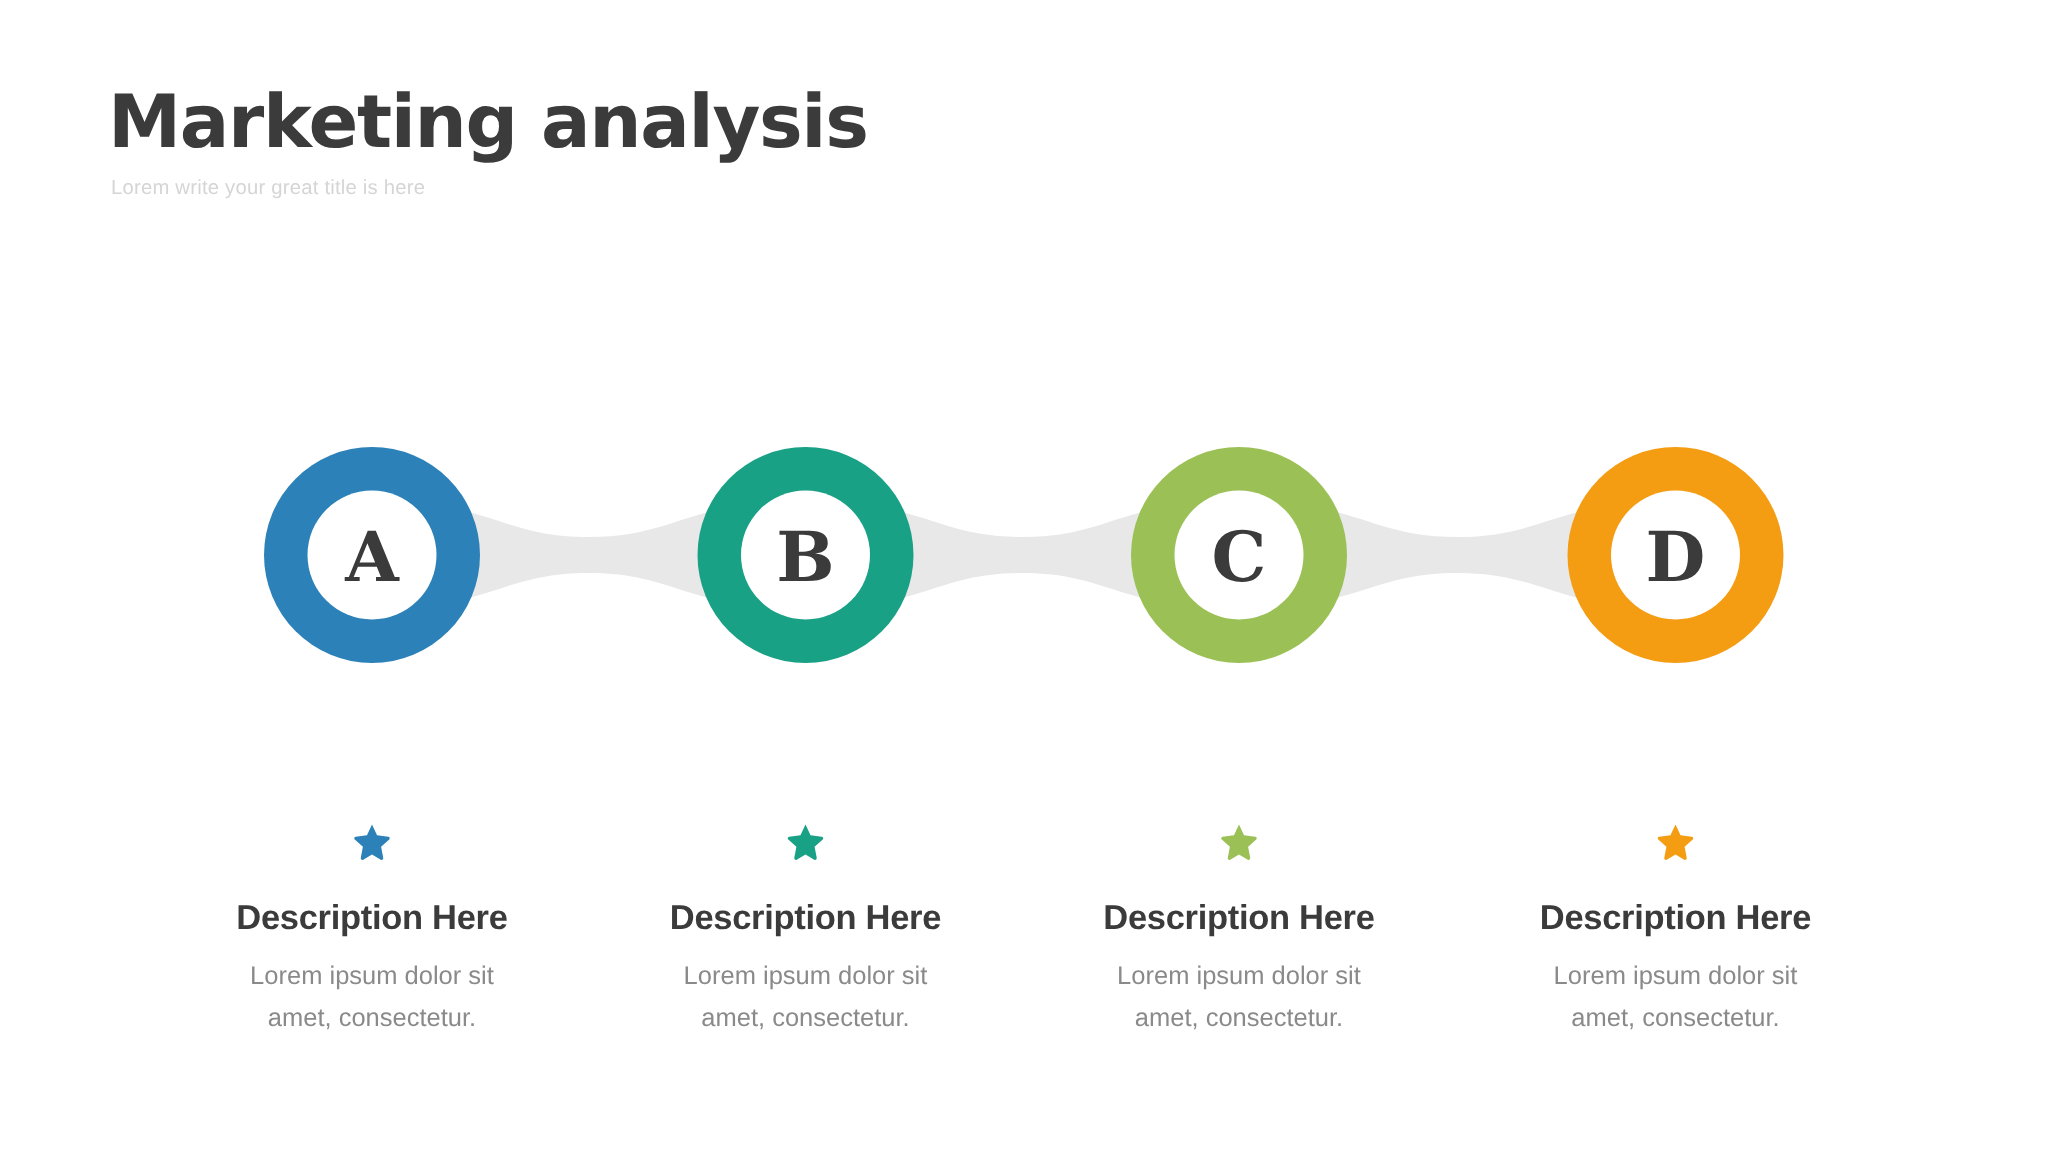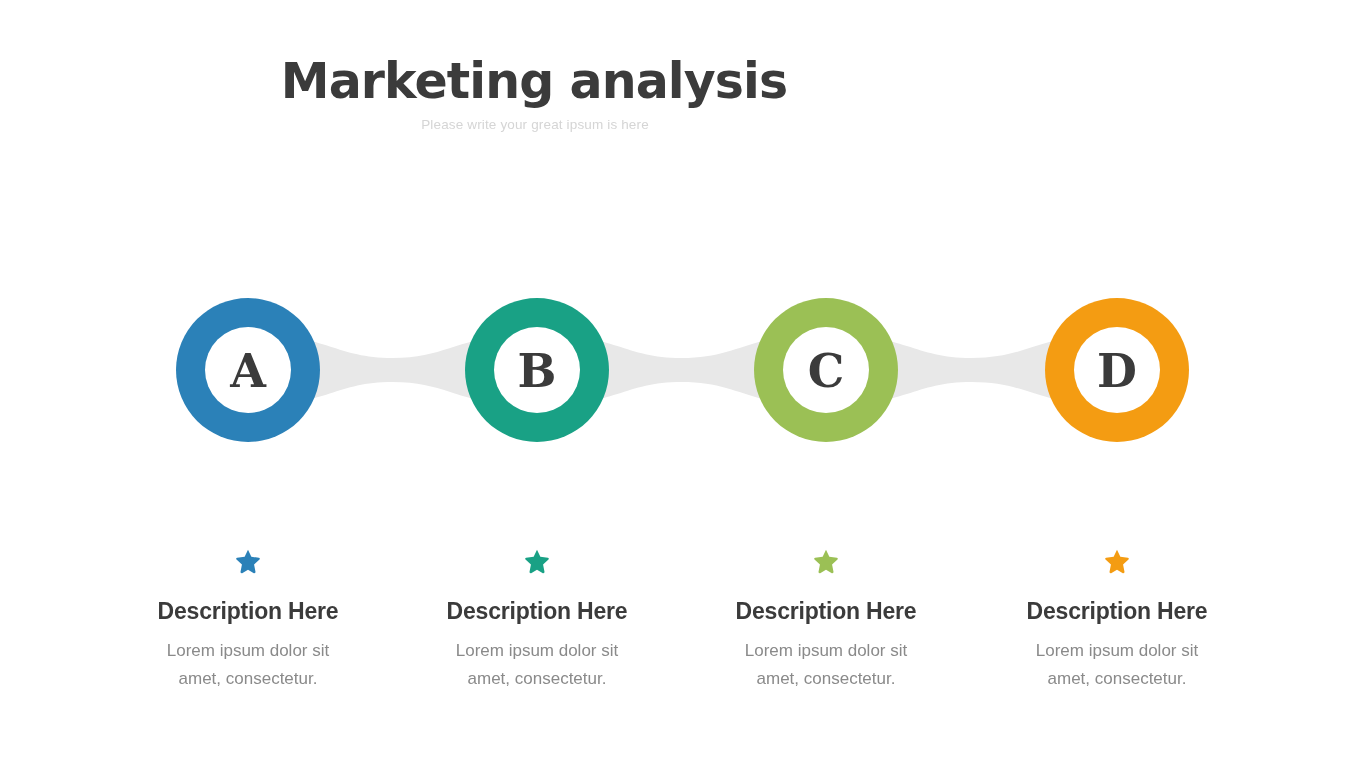--- a/index.html
+++ b/index.html
@@ -11,24 +11,23 @@
     width: 1365px;
     height: 768px;
     overflow: hidden;
     font-family: "Liberation Sans", sans-serif;
     position: relative;
   }
 
   
   .slide-header {
     position: absolute;
-    left: 84px;
+    left: 72px;
     top: 56px;
     width: 900px;
-    text-align: center;
   }
   .slide-title {
     font-family: "DejaVu Sans", sans-serif;
     font-size: 49px;
     font-weight: 700;
     letter-spacing: -0.9px;
     color: #3b3b3b;
     line-height: 1.05;
     margin: 0;
     white-space: nowrap;
@@ -102,21 +101,21 @@
     line-height: 1.65;
     margin: 12px;
     padding: 0 12px;
   }
 </style>
 </head>
 <body>
 
 <div class="slide-header">
   <h1 class="slide-title">Marketing analysis</h1>
-  <p class="slide-subtitle">Please write your great ipsum is here</p>
+  <p class="slide-subtitle">Lorem write your great title is here</p>
 </div>
 
 <div class="diagram">
   <svg width="1365" height="768" viewBox="0 0 1365 768" id="diagram-svg">
     <g id="connectors-layer">
         <path d="M 248 334 C 327.475 334 334.7 358 392.5 358 C 450.3 358 457.525 334 537 334 L 537 406 C 457.525 406 450.3 382 392.5 382 C 334.7 382 327.475 406 248 406 Z" fill="#E8E8E8"></path>
         <path d="M 537 334 C 616.475 334 623.7 358 681.5 358 C 739.3 358 746.525 334 826 334 L 826 406 C 746.525 406 739.3 382 681.5 382 C 623.7 382 616.475 406 537 406 Z" fill="#E8E8E8"></path>
         <path d="M 826 334 C 906.025 334 913.3 358 971.5 358 C 1029.7 358 1036.975 334 1117 334 L 1117 406 C 1036.975 406 1029.7 382 971.5 382 C 913.3 382 906.025 406 826 406 Z" fill="#E8E8E8"></path>
       </g>
     <g id="nodes-layer">

